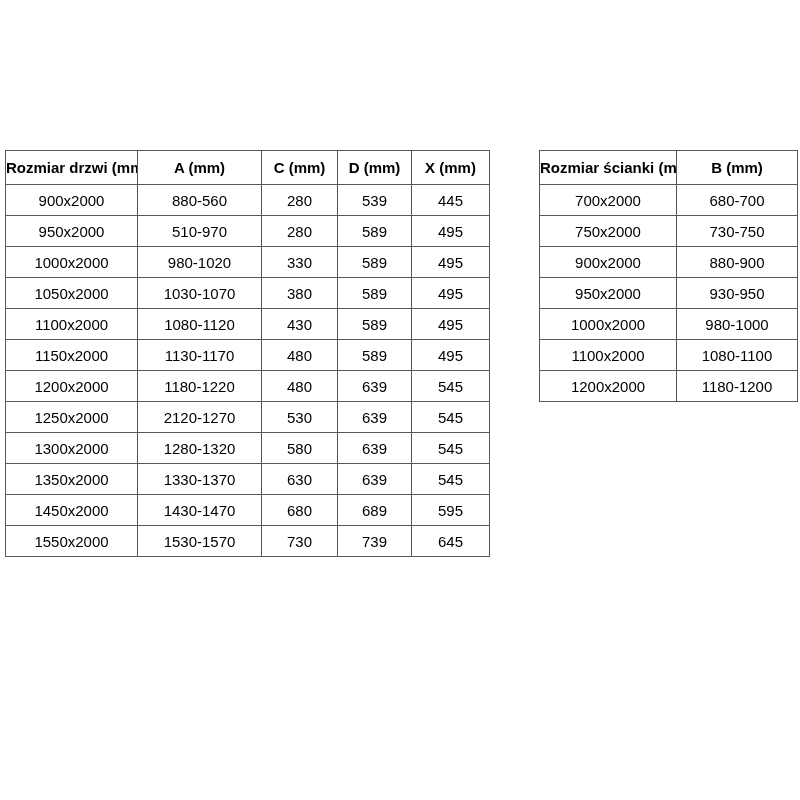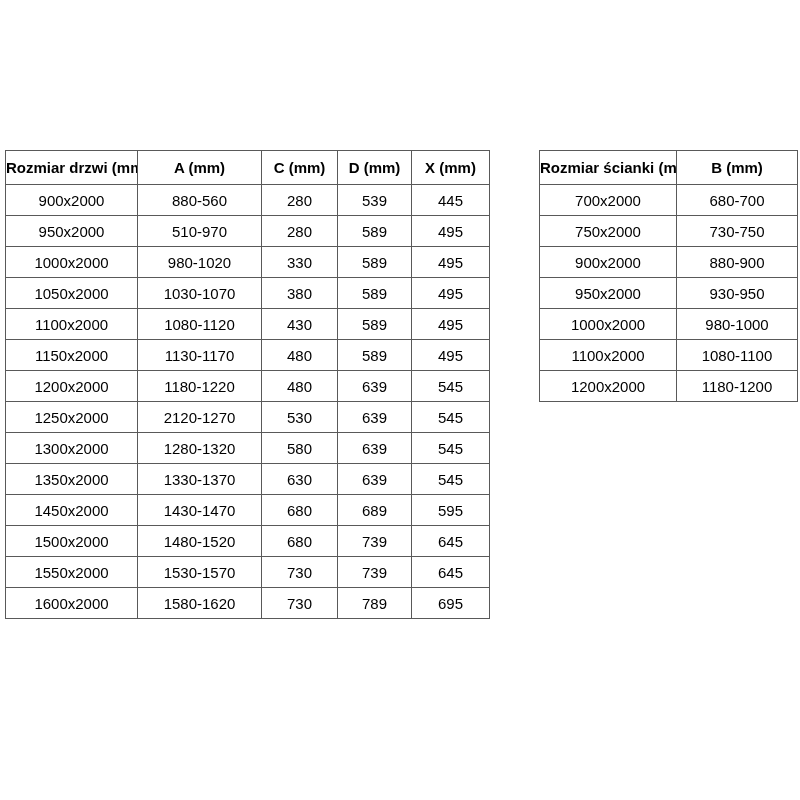--- a/index.html
+++ b/index.html
@@ -153,39 +153,25 @@
           <td>545</td>
         </tr>
         <tr>
           <td>1450x2000</td>
           <td>1430-1470</td>
           <td>680</td>
           <td>689</td>
           <td>595</td>
         </tr>
         <tr>
-          <td>1500x2000</td>
-          <td>1480-1520</td>
-          <td>680</td>
-          <td>739</td>
-          <td>645</td>
-        </tr>
-        <tr>
           <td>1550x2000</td>
           <td>1530-1570</td>
           <td>730</td>
           <td>739</td>
           <td>645</td>
-        </tr>
-        <tr>
-          <td>1600x2000</td>
-          <td>1580-1620</td>
-          <td>730</td>
-          <td>789</td>
-          <td>695</td>
         </tr>
       </tbody>
     </table>
 
   <table id="wall-size-table" class="spec-table">
     <colgroup>
       <col class="c0">
         <col class="c1">
     </colgroup>
   <thead>

